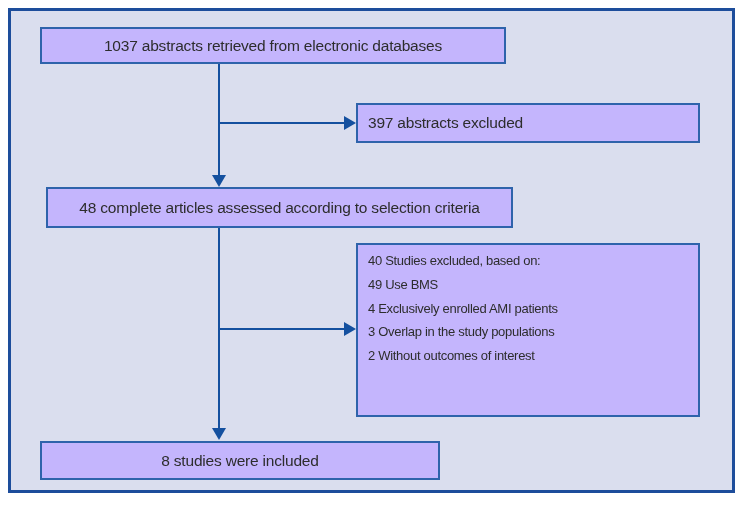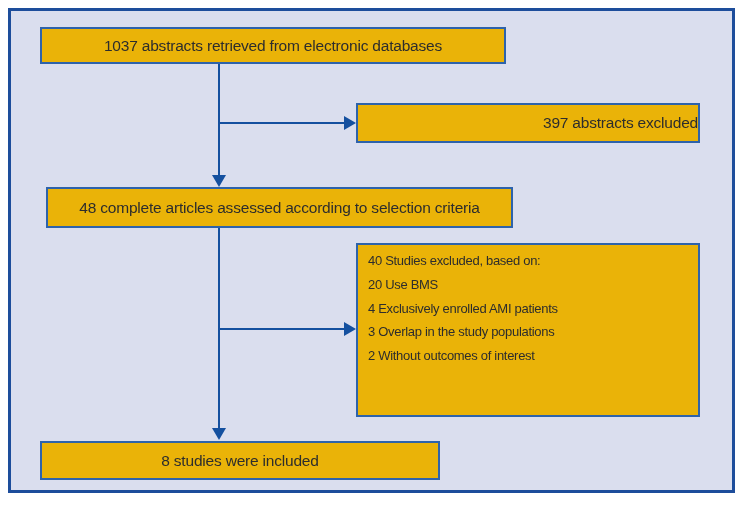--- a/index.html
+++ b/index.html
@@ -19,37 +19,36 @@
     top: 8px;
     width: 727px;
     height: 485px;
     box-sizing: border-box;
     border: 3px solid #1d4d9b;
     background: #dadeee;
   }
   .box {
     position: absolute;
     box-sizing: border-box;
-    background: #eab308;
+    background: #c4b5fd;
     border: 2px solid #2e63ab;
     color: #2d2d2d;
     font-size: 15.5px;
     letter-spacing: -0.2px;
   }
   .box.center {
     display: flex;
     align-items: center;
     justify-content: center;
     text-align: center;
   }
   .box.leftalign {
     display: flex;
     align-items: center;
     padding-left: 10px;
-    justify-content: flex-end;
   }
   .box.multiline {
     padding: 4px 8px 0 10px;
     font-size: 13px;
     line-height: 23.8px;
     letter-spacing: -0.3px;
   }
   .box.multiline div { white-space: nowrap; }
   .cline {
     position: absolute;
@@ -108,21 +107,21 @@
   <span>48 complete articles assessed according to selection criteria</span>
 </div>
 
 <div class="cline" id="vline-2"></div>
 <div class="arrowhead-down" id="ah-d2"></div>
 <div class="cline" id="hline-2"></div>
 <div class="arrowhead-right" id="ah-r2"></div>
 
 <div class="box multiline" id="box-stud-excl">
   <div>40 Studies excluded, based on:</div>
-  <div>20 Use BMS</div>
+  <div>49 Use BMS</div>
   <div>4 Exclusively enrolled AMI patients</div>
   <div>3 Overlap in the study populations</div>
   <div>2 Without outcomes of interest</div>
 </div>
 
 <div class="box center" id="box-included">
   <span>8 studies were included</span>
 </div>
 
 </body></html>

